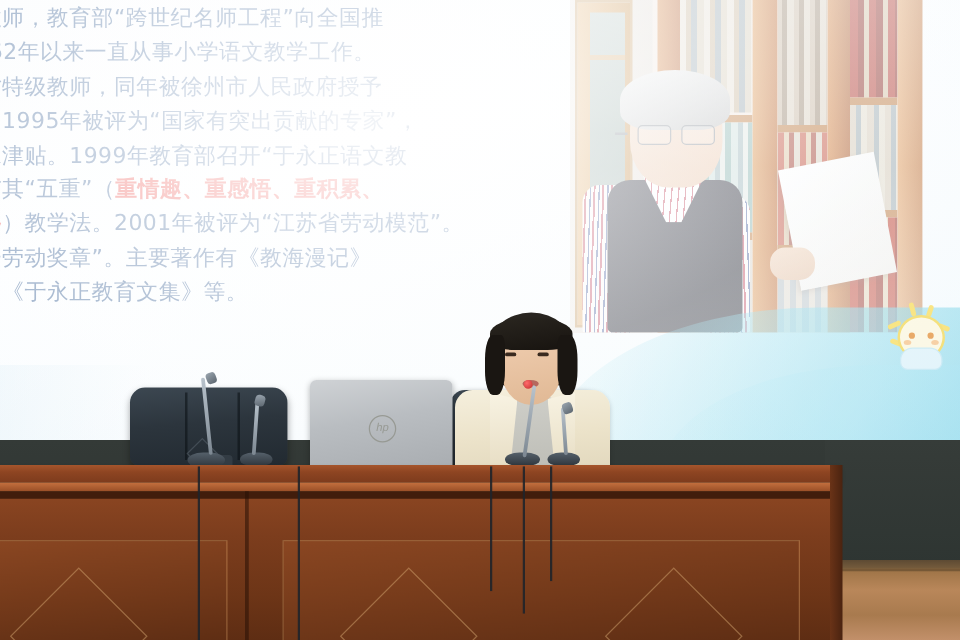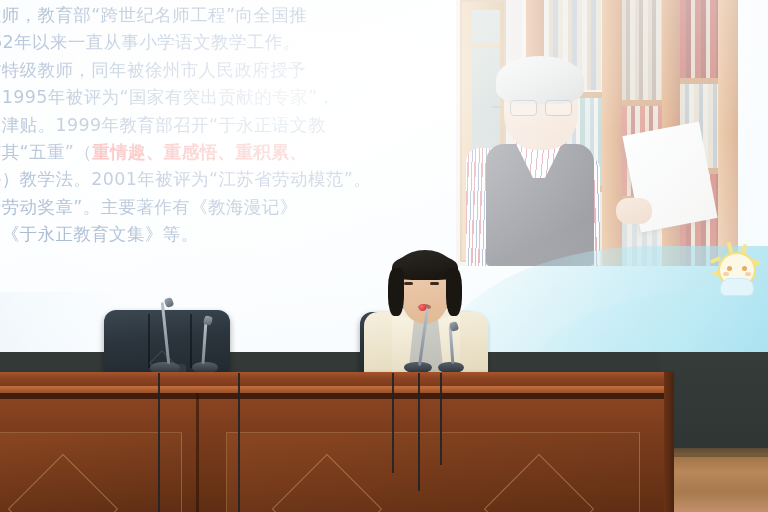--- a/index.html
+++ b/index.html
@@ -279,20 +279,23 @@
     <div class="chair-seam" style="left:86px;top:4px;height:54px;"></div>
   </div>
   <div class="chair-base" style="left:152px;top:364px;width:34px;height:11px;"></div>
   <div class="chair-cross" style="left:152px;top:356px;width:22px;height:16px;"></div>
 
   <div class="chair" style="left:360px;top:312px;width:118px;height:60px;">
     <div class="chair-seam" style="left:38px;top:4px;height:52px;"></div>
     <div class="chair-seam" style="left:80px;top:4px;height:52px;"></div>
   </div>
 
+  <div class="laptop">
+    <div class="hp-logo">hp</div>
+  </div>
 
   <div class="person">
     <div class="p-jacket"></div>
     <div class="p-inner"></div>
     <div class="p-lapelL"></div>
     <div class="p-lapelR"></div>
     <div class="p-hair"></div>
     <div class="p-face"></div>
     <div class="p-hairfront"></div>
     <div class="p-sideL"></div>

